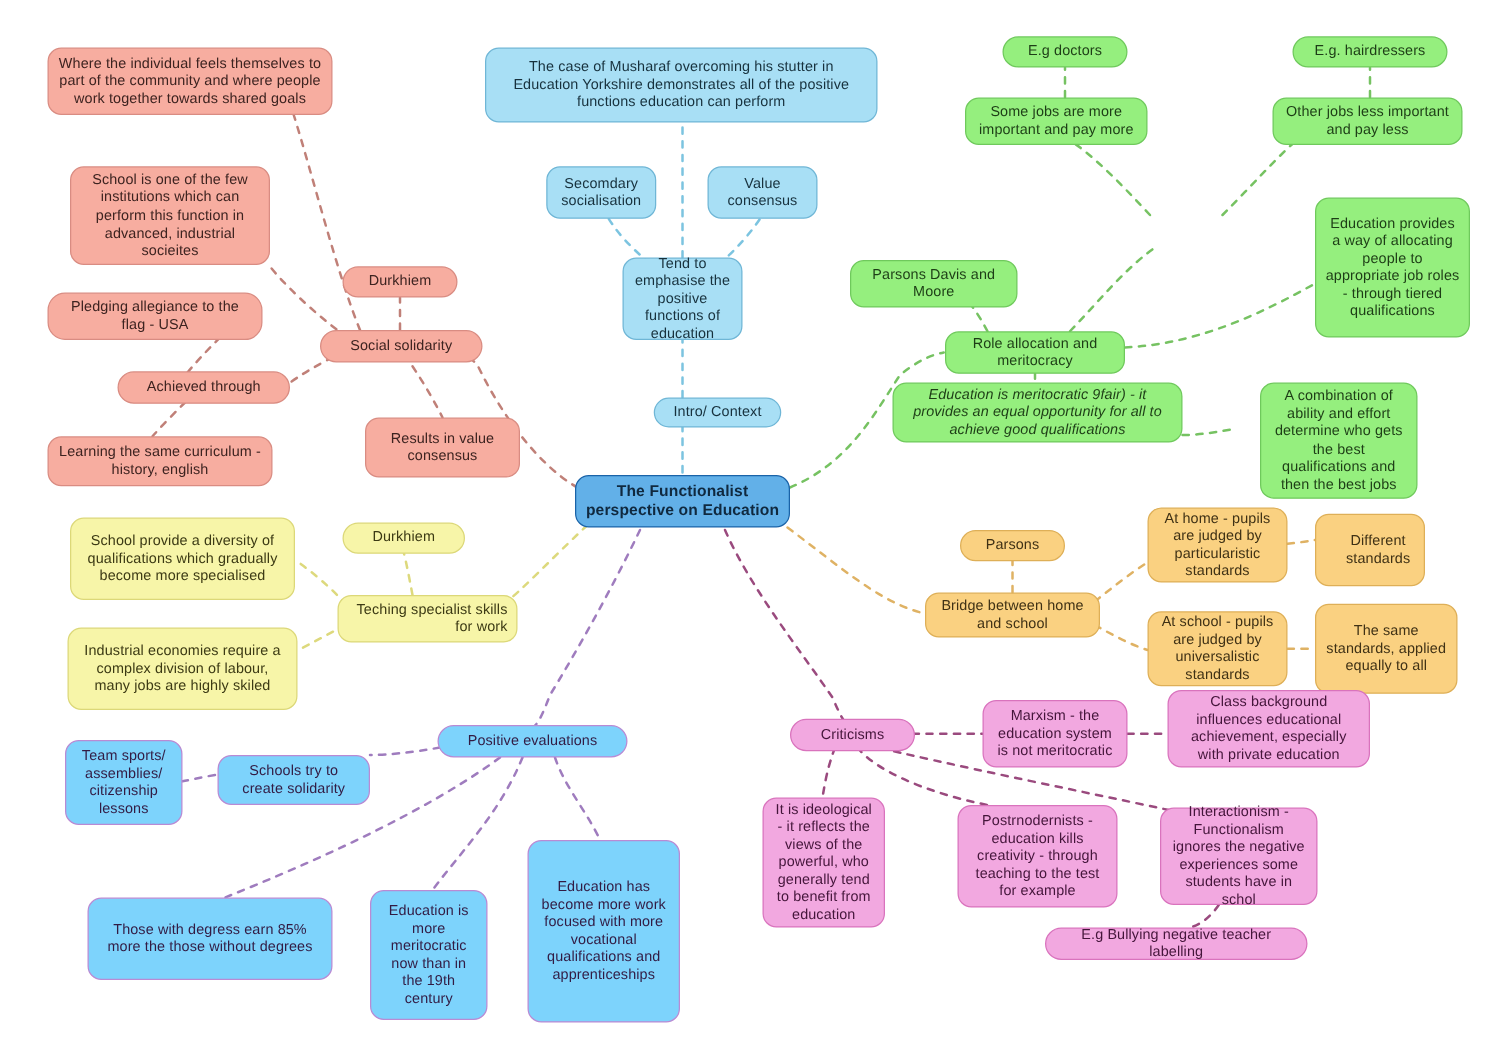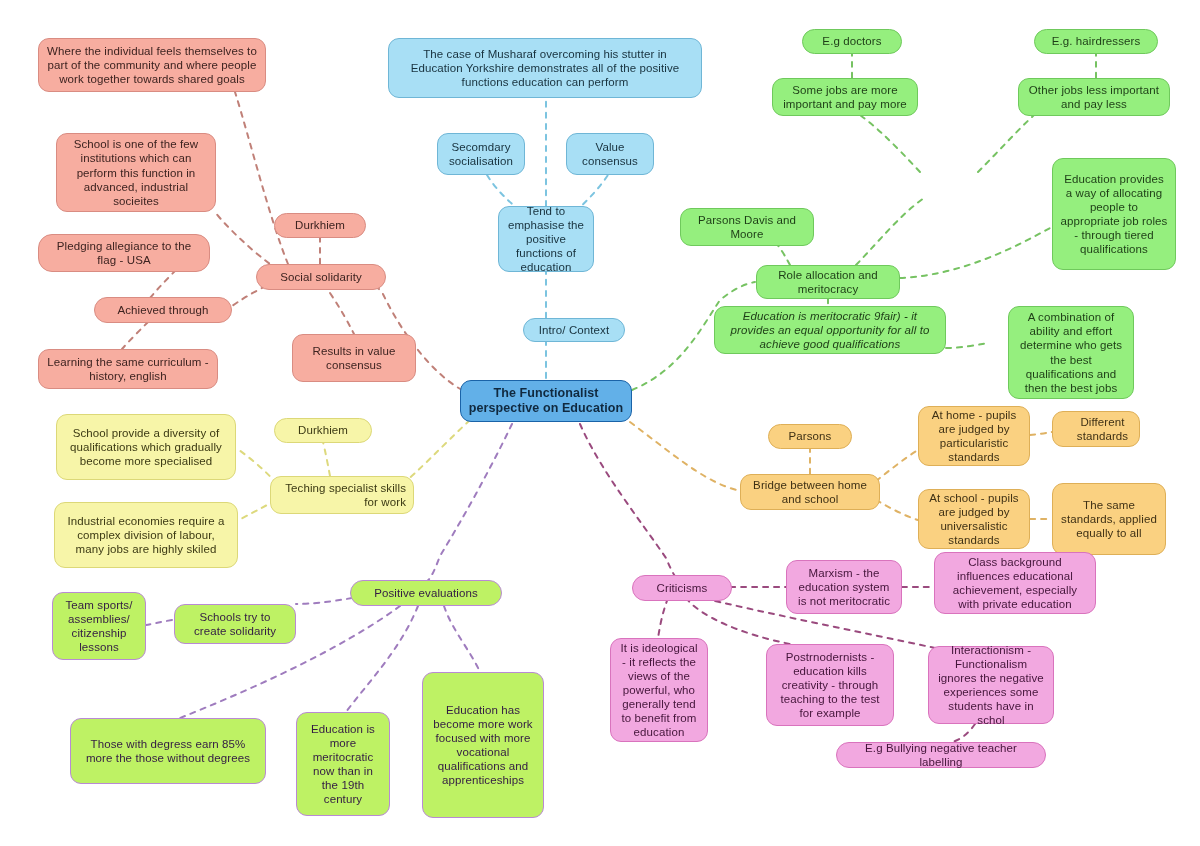--- a/index.html
+++ b/index.html
@@ -20,21 +20,21 @@
     letter-spacing:.1px;
   }
   .node.pill{border-radius:999px;}
   
   .c-blue   {background:#a8dff5;border-color:#6fb6d6;color:#17313d;}
   .c-center {background:#62b0e8;border-color:#1a63a8;color:#10293f;font-weight:bold;font-size:12.5px;border-width:1.6px;}
   .c-salmon {background:#f7ada0;border-color:#d98c82;color:#3d2320;}
   .c-green  {background:#95ef7e;border-color:#6fc95c;color:#1d3d16;}
   .c-yellow {background:#f7f5a8;border-color:#dcd878;color:#3c3a14;}
   .c-orange {background:#fad181;border-color:#deaf57;color:#3f3115;}
-  .c-purple {background:#bef264;border-color:#b98ad4;color:#321b43;}
+  .c-purple {background:#7dd3fc;border-color:#b98ad4;color:#321b43;}
   .c-magenta{background:#f2a8e0;border-color:#d973bd;color:#44153a;}
 </style>
 </head>
 <body>
 
 <div id="canvas">
 
   <svg id="edges" viewBox="0 0 1200 846">
     <g fill="none" stroke-width="2" stroke-linecap="round" stroke-dasharray="5 6">
 
@@ -208,21 +208,21 @@
   </div>
 
   <div class="node c-orange pill" style="left:768px;top:424px;width:84px;height:25px;">
     <span>Parsons</span>
   </div>
 
   <div class="node c-orange" style="left:918px;top:406px;width:112px;height:60px;">
     <span>At home - pupils are judged by particularistic standards</span>
   </div>
 
-  <div class="node c-orange" style="left:1052px;top:411px;width:88px;height:36px;padding-left:20px;">
+  <div class="node c-orange" style="left:1052px;top:411px;width:88px;height:58px;padding-left:20px;">
     <span>Different standards</span>
   </div>
 
   <div class="node c-orange" style="left:918px;top:489px;width:112px;height:60px;">
     <span>At school - pupils are judged by universalistic standards</span>
   </div>
 
   <div class="node c-orange" style="left:1052px;top:483px;width:114px;height:72px;">
     <span>The same standards, applied equally to all</span>
   </div>

